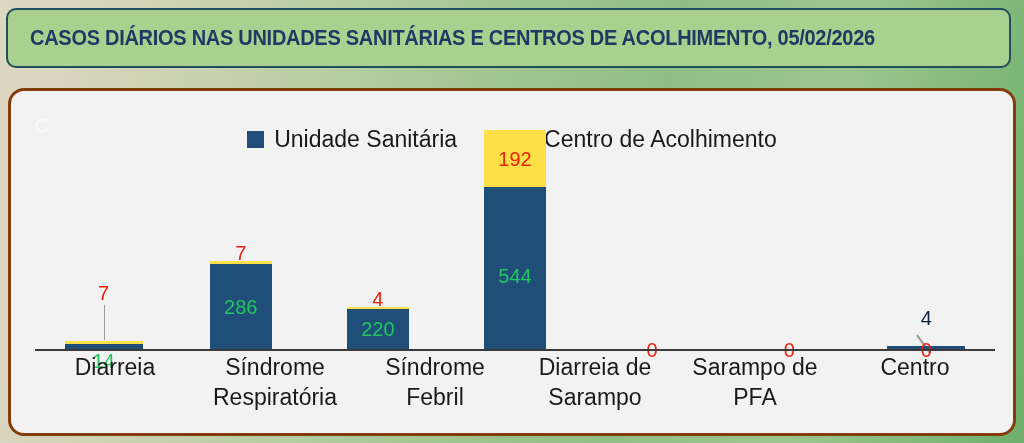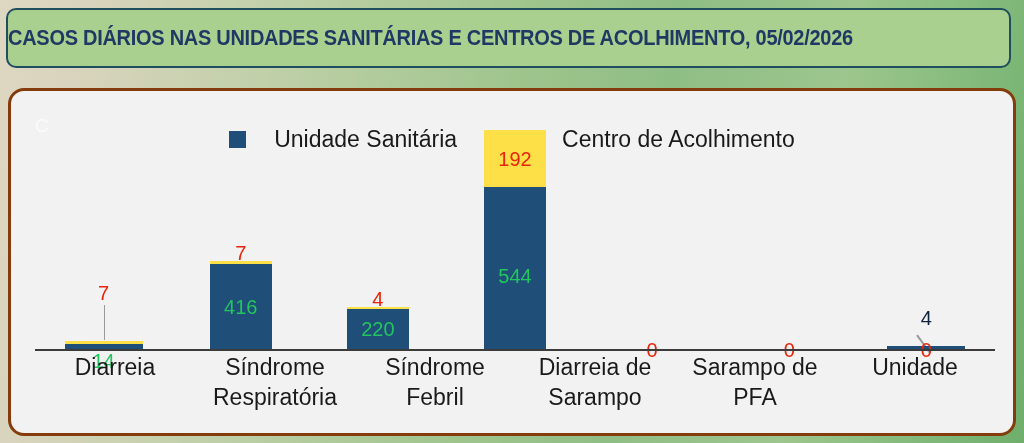--- a/index.html
+++ b/index.html
@@ -20,20 +20,21 @@
     left: 6px;
     top: 8px;
     width: 1005px;
     height: 60px;
     box-sizing: border-box;
     background: #a9d08e;
     border: 2px solid #1f4e5f;
     border-radius: 10px;
     display: flex;
     align-items: center;
+    padding-left: 22px;
   }
   .title-text {
     color: #1f3864;
     font-size: 21.5px;
     font-weight: bold;
     letter-spacing: -0.3px;
     font-family: "Liberation Sans", sans-serif;
     transform: scaleX(0.93);
     transform-origin: left center;
     white-space: nowrap;
@@ -71,21 +72,21 @@
     width: 100%;
     display: flex;
     justify-content: center;
     align-items: center;
     gap: 60px;
     pointer-events: none;
   }
   .legend-item {
     display: flex;
     align-items: center;
-    gap: 28px;
+    gap: 10px;
   }
   .legend-swatch {
     width: 17px;
     height: 17px;
     display: inline-block;
   }
   .legend-swatch.blue { background: #1f4e79; }
   .legend-swatch.orange { background: #f4b183; }
   .legend-label {
     font-size: 23px;
@@ -243,21 +244,21 @@
           </div>
         </div>
       </div>
 
       <div class="cat">
         <div class="bar-stack" style="width:62px;">
           <div class="seg orange" style="height:3px;">
             <span class="seg-label" style="top:-19px; transform:none;">7</span>
           </div>
           <div class="seg blue" style="height:85px;">
-            <span class="seg-label">416</span>
+            <span class="seg-label">286</span>
           </div>
         </div>
       </div>
 
       <div class="cat">
         <div class="bar-stack" style="width:62px;">
           <div class="seg orange" style="height:2px;">
             <span class="seg-label" style="top:-19px; transform:none;">4</span>
           </div>
           <div class="seg blue" style="height:40px;">
@@ -314,18 +315,18 @@
     </div>
     <div class="xlabel">
       <div>Diarreia de</div>
       <div>Sarampo</div>
     </div>
     <div class="xlabel">
       <div>Sarampo de PFA</div>
       <div></div>
     </div>
     <div class="xlabel">
-      <div>Unidade</div>
+      <div>Centro</div>
       <div></div>
     </div>
   </div>
 
 </div>
 
 </body></html>

